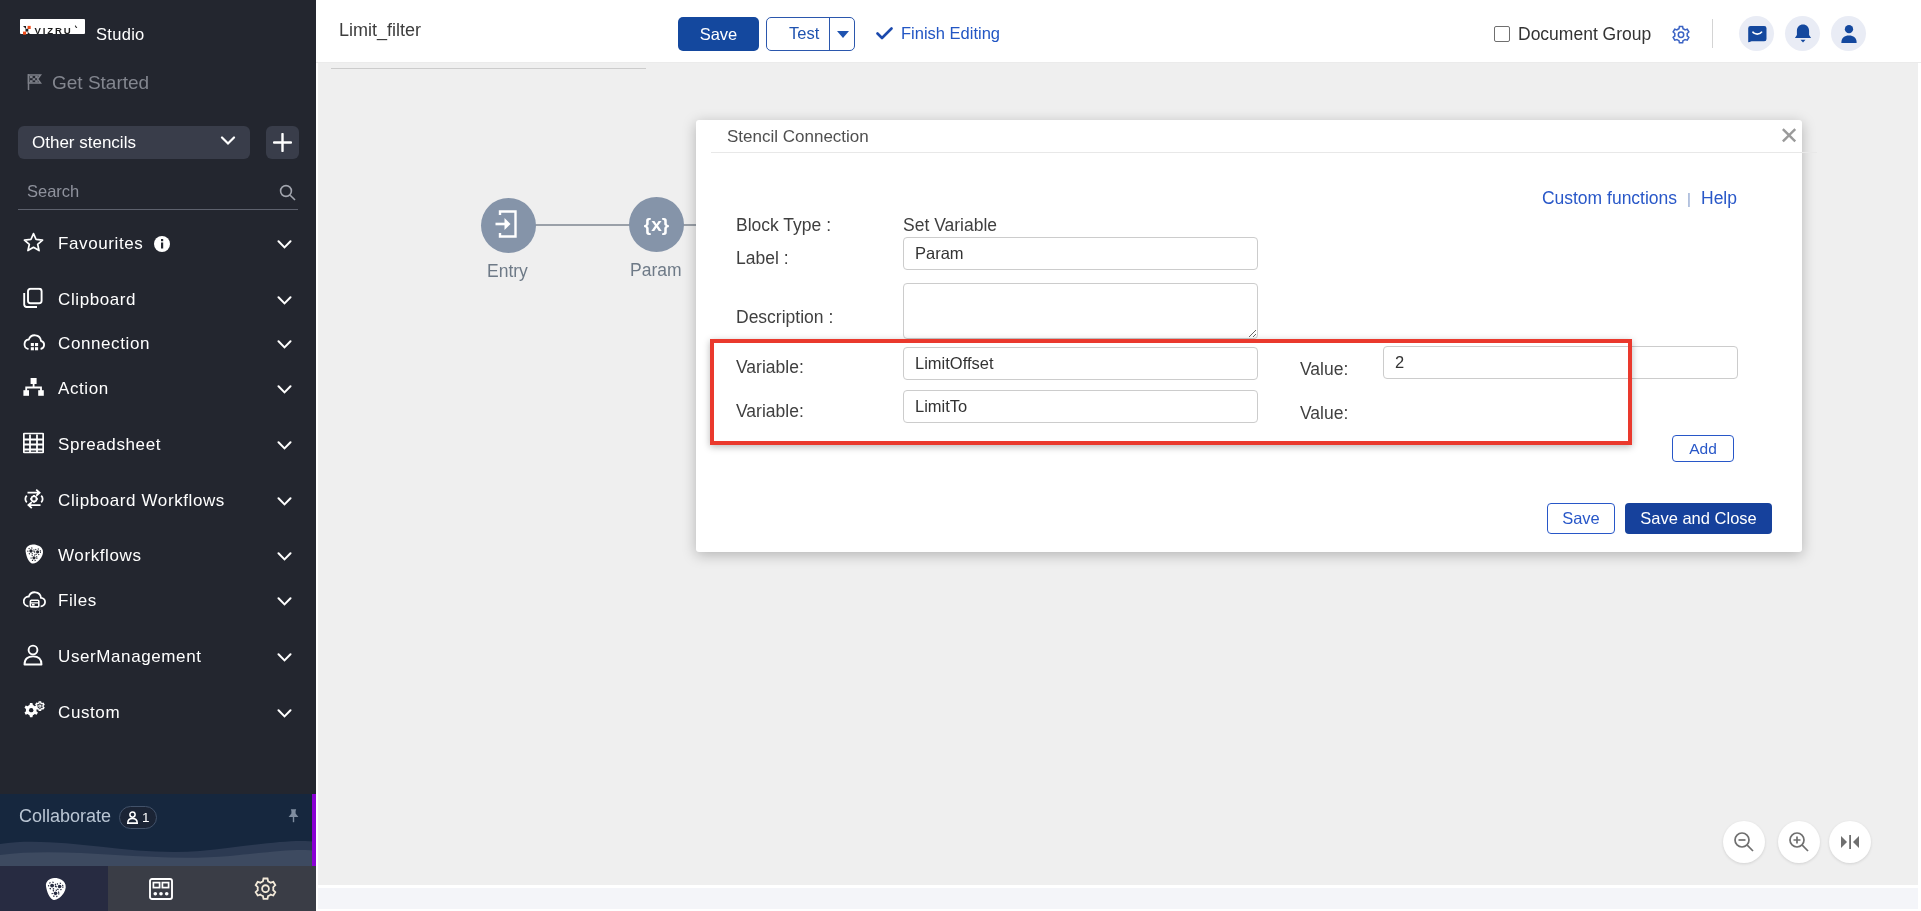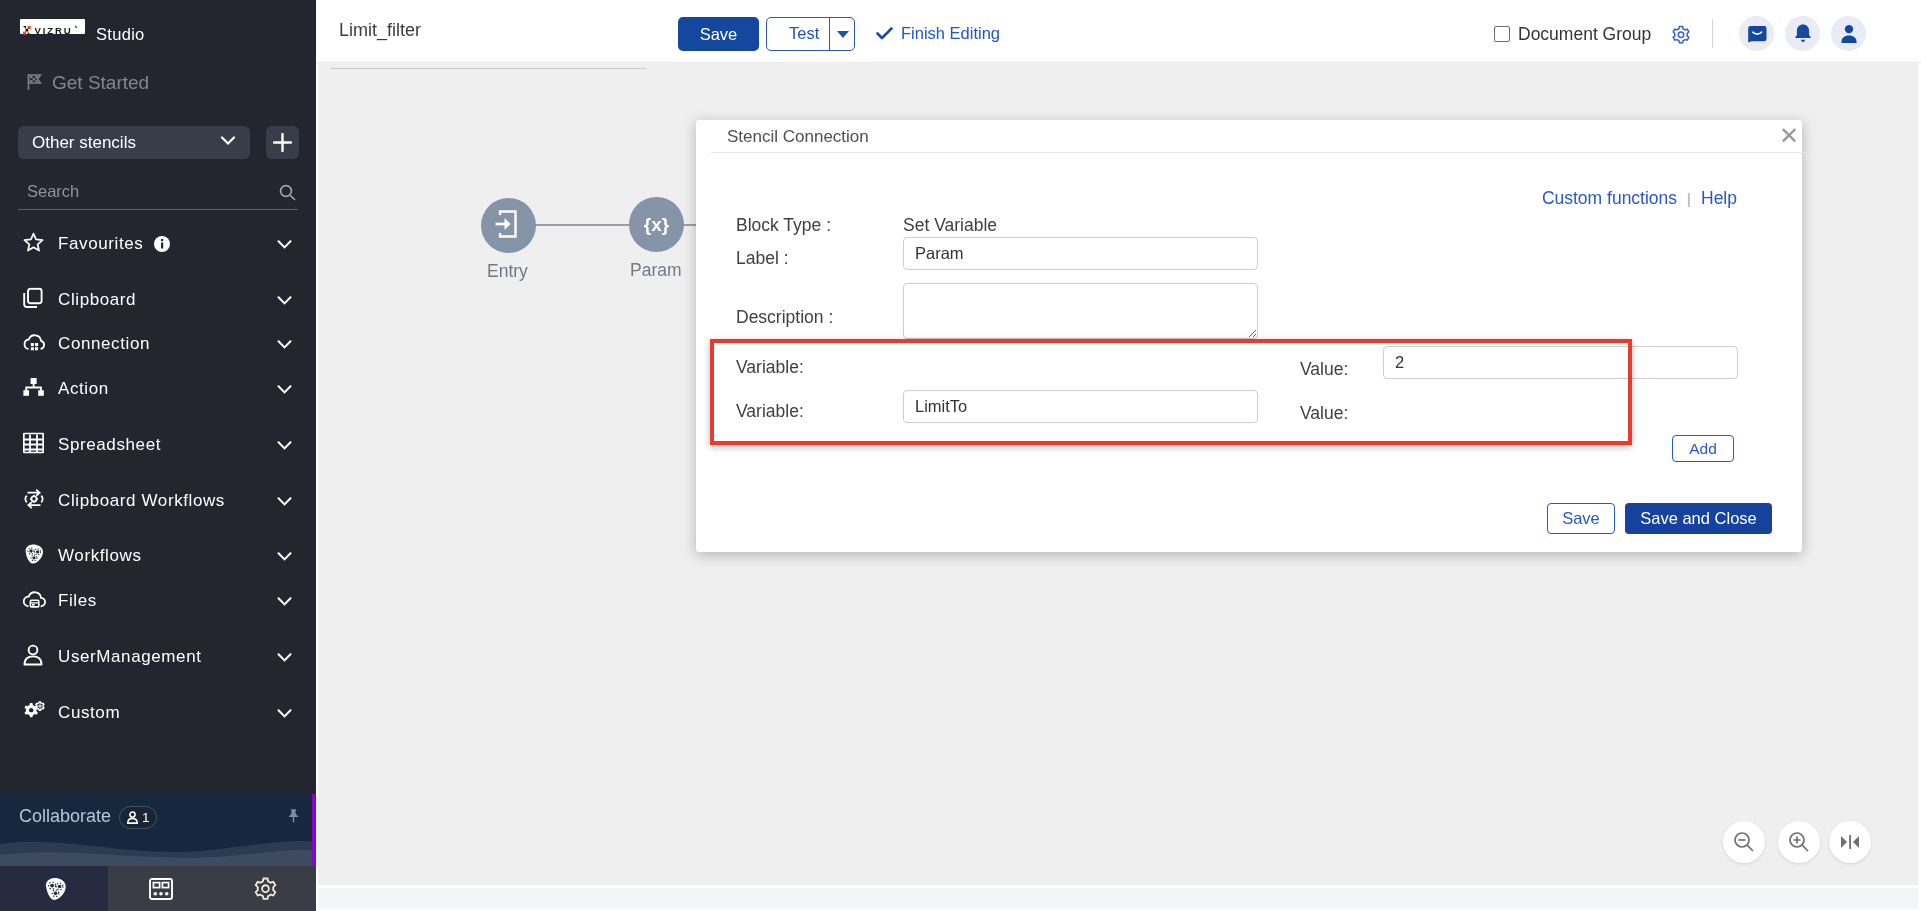--- a/index.html
+++ b/index.html
@@ -127,20 +127,21 @@
       </div>
     <div class="links"><span>Custom functions</span><span class="bar">|</span><span>Help</span></div>
     <div class="flabel" style="top:95px">Block Type :</div>
     <div style="position:absolute;left:207px;top:95px;font-size:17.5px;color:#3f3f3f;">Set Variable</div>
     <div class="flabel" style="top:128px">Label :</div>
     <input class="finput" style="top: 117px;" value="Param">
     <div class="flabel" style="top:187px">Description :</div>
     <textarea class="finput" style="top: 163px; height: 56px; resize: both;"></textarea>
     <div id="redbox"></div>
     <div class="flabel" style="top:237px">Variable:</div>
+    <input class="finput" style="top: 227px;" value="LimitOffset">
     <div class="vlabel" style="top:239px">Value:</div>
     <input class="vinput" style="top: 226px;" value="2">
     <div class="flabel" style="top:281px">Variable:</div>
     <input class="finput" style="top: 270px;" value="LimitTo">
     <div class="vlabel" style="top:283px">Value:</div>
     <div id="btn-add">Add</div>
     <div id="btn-msave">Save</div>
     <div id="btn-msaveclose">Save and Close</div>
   </div>
   <div id="topbar"></div>

